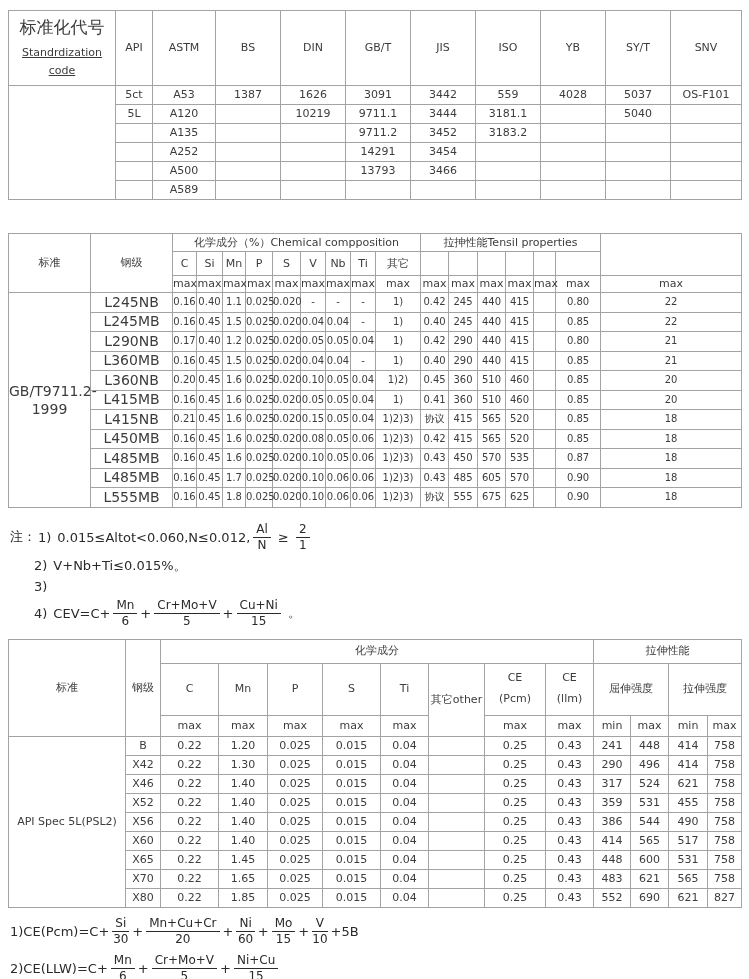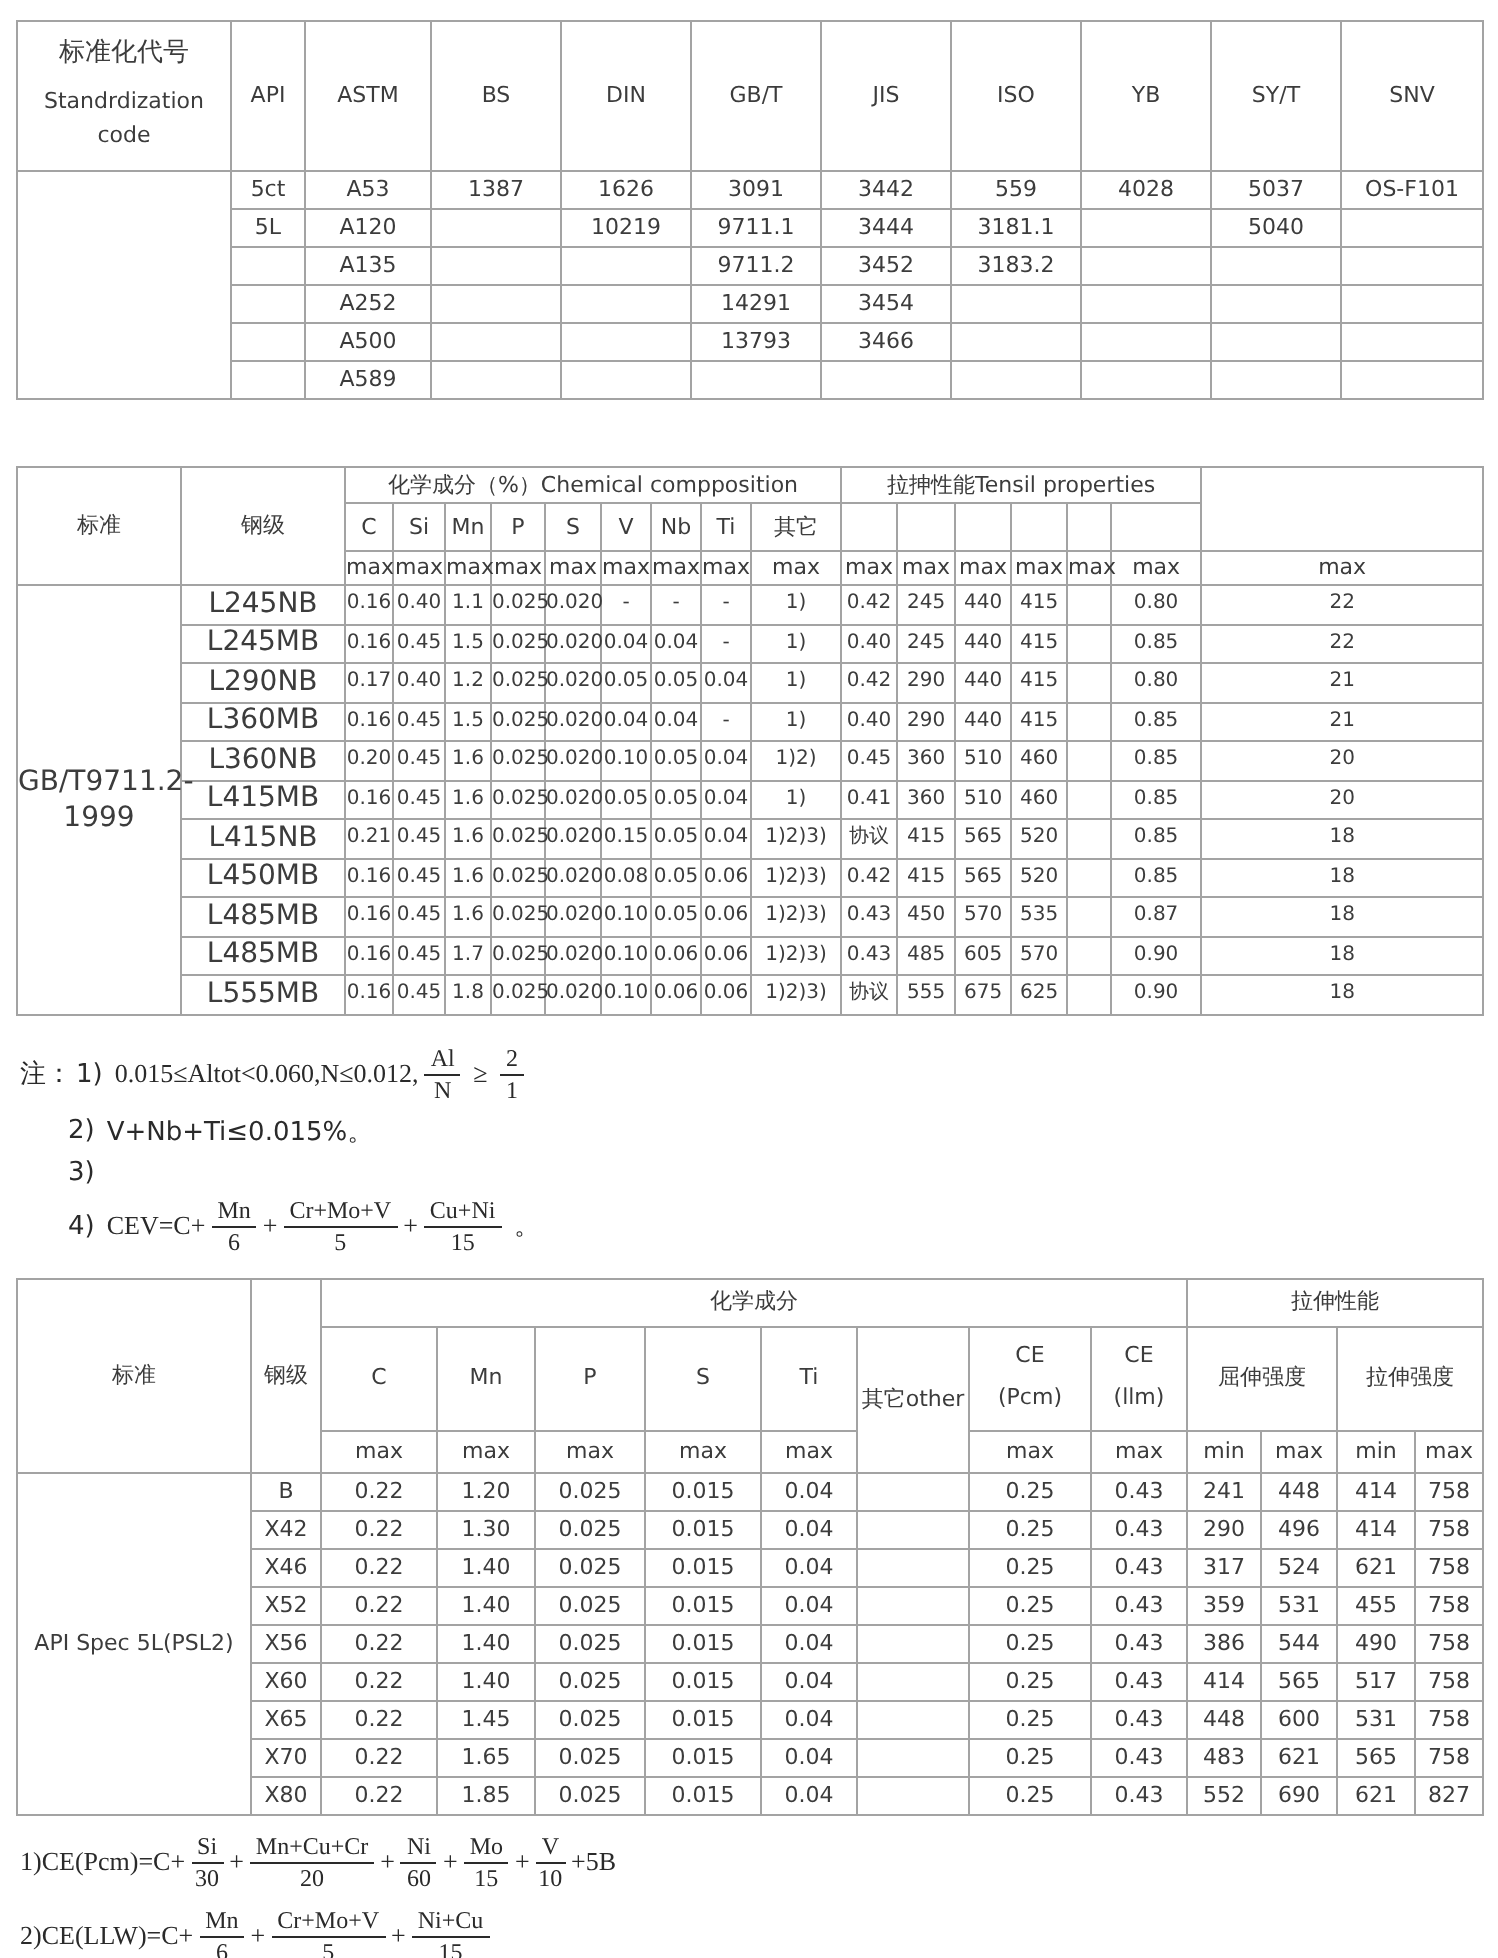--- a/index.html
+++ b/index.html
@@ -5,22 +5,22 @@
   html,body{margin:0;padding:0;background:#fff;color:#3c3c3c;
     font-family:"DejaVu Sans","Liberation Sans",sans-serif;}
   .page{width:733px;padding:10px 8px 6px 8px;}
   table{border-collapse:collapse;table-layout:fixed;width:733px;background:#fff;}
   th,td{border:1px solid #a3a3a3;font-weight:normal;text-align:center;
     padding:0;font-size:11px;line-height:1.25;white-space:nowrap;vertical-align:middle;}
   
   .t1{margin-bottom:33px;}
   .t1 thead tr{height:75px;}
   .t1 tbody tr{height:19px;}
-  .t1 .code-cn{font-size:13px;margin-bottom:6px;}
-  .t1 .code-en{font-size:11px;line-height:1.6;}
+  .t1 .code-cn{font-size:17px;margin-bottom:6px;}
+  .t1 .code-en{font-size:11px;line-height:1.6;text-decoration:underline;}
   
   .t2{margin-bottom:14px;}
   .t2 .h1{height:18px;}
   .t2 .h2{height:24px;}
   .t2 .h3{height:17px;}
   .t2 tbody tr{height:19.5px;}
   .t2 td{font-size:10px;}
   .t2 td.grade,.t2 td.stdcell{font-size:14px;}
   .t2 .stdcell div{line-height:1.3;}
   
@@ -33,21 +33,21 @@
   .t3{margin-top:10px;}
   .t3 .h1{height:24px;}
   .t3 .h2{height:52px;}
   .t3 .h3{height:21px;}
   .t3 tbody tr{height:19px;}
   .t3 .ce2line{line-height:1.9;}
   
   .formulas{margin:8px 0 4px 2px;font-size:13px;color:#2a2a2a;}
   .formula-line{margin:6px 0;display:flex;align-items:center;}
   
-  .formula{display:inline-flex;align-items:center;flex-wrap:nowrap;font-family:Liberation Serif, serif;}
+  .formula{display:inline-flex;align-items:center;flex-wrap:nowrap;}
   .frac{display:inline-block;vertical-align:middle;text-align:center;
     margin:0 3px;font-size:12px;}
   .frac .num{display:block;border-bottom:1px solid #2a2a2a;padding:0 3px;line-height:1.25;}
   .frac .den{display:block;line-height:1.25;}
   .ftxt{white-space:pre;}
 </style>
 </head>
 <body>
 
 <div class="page">

